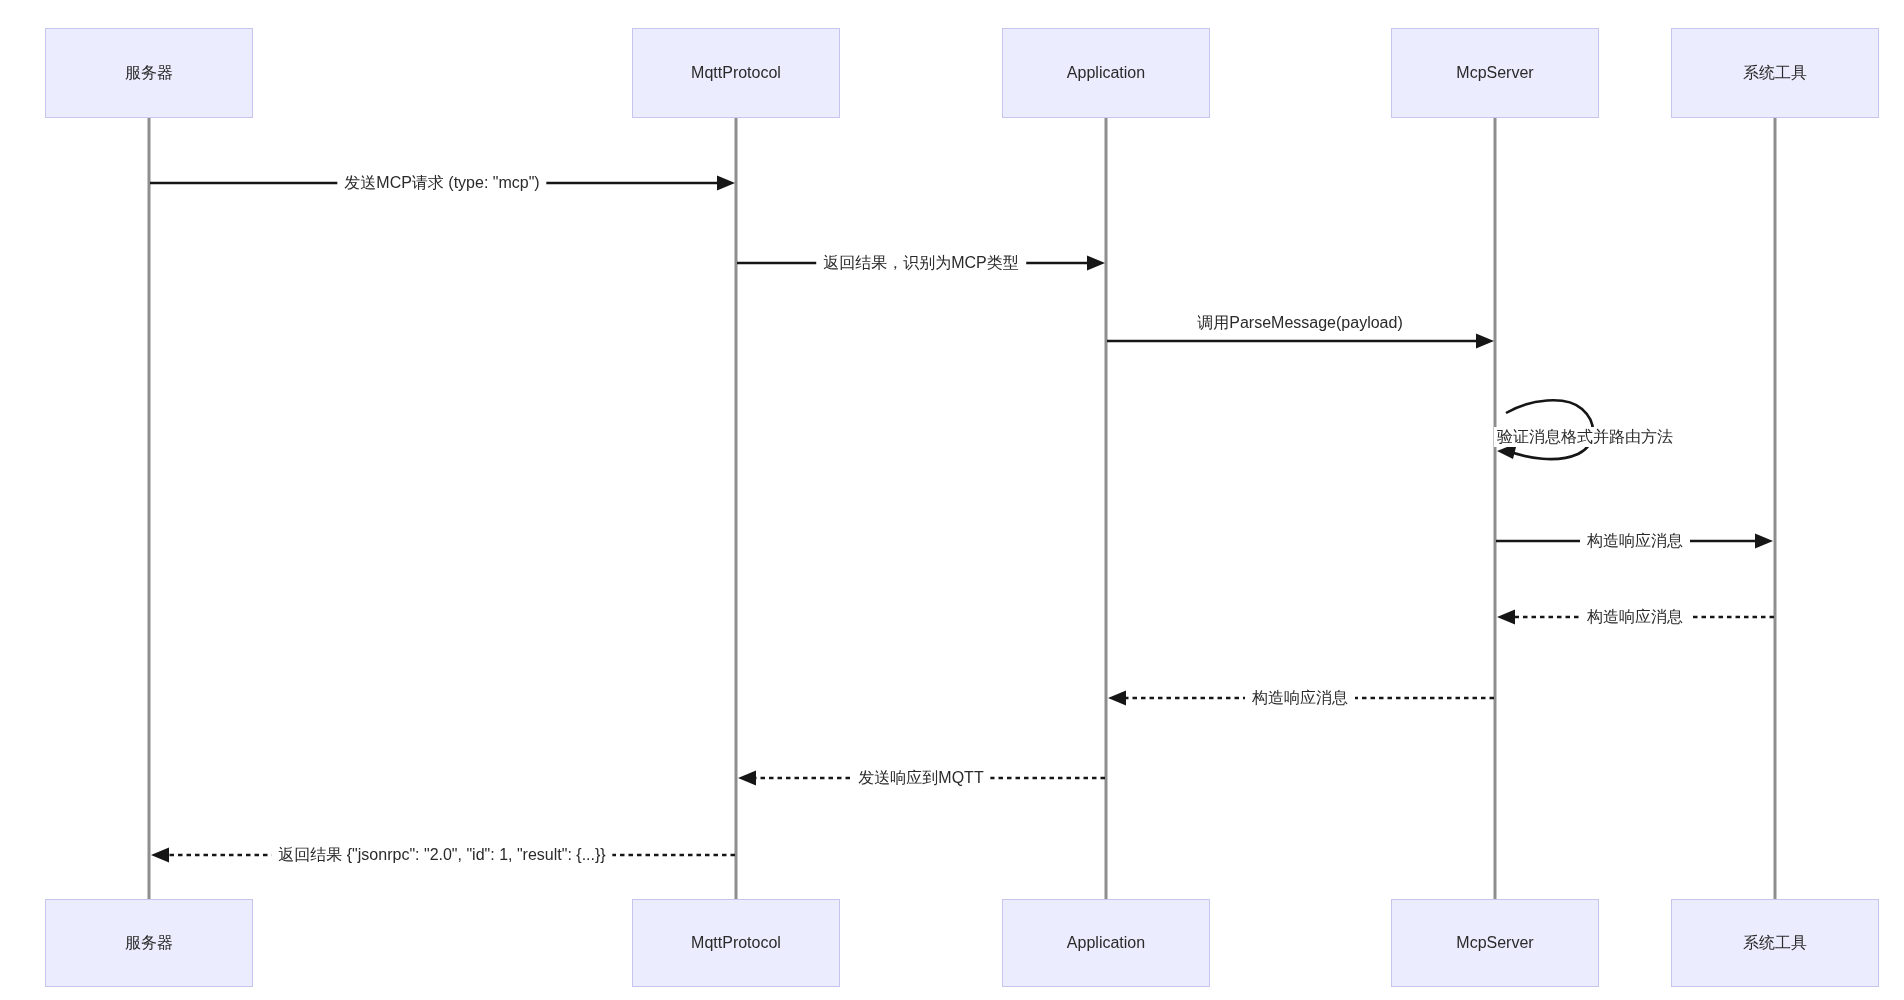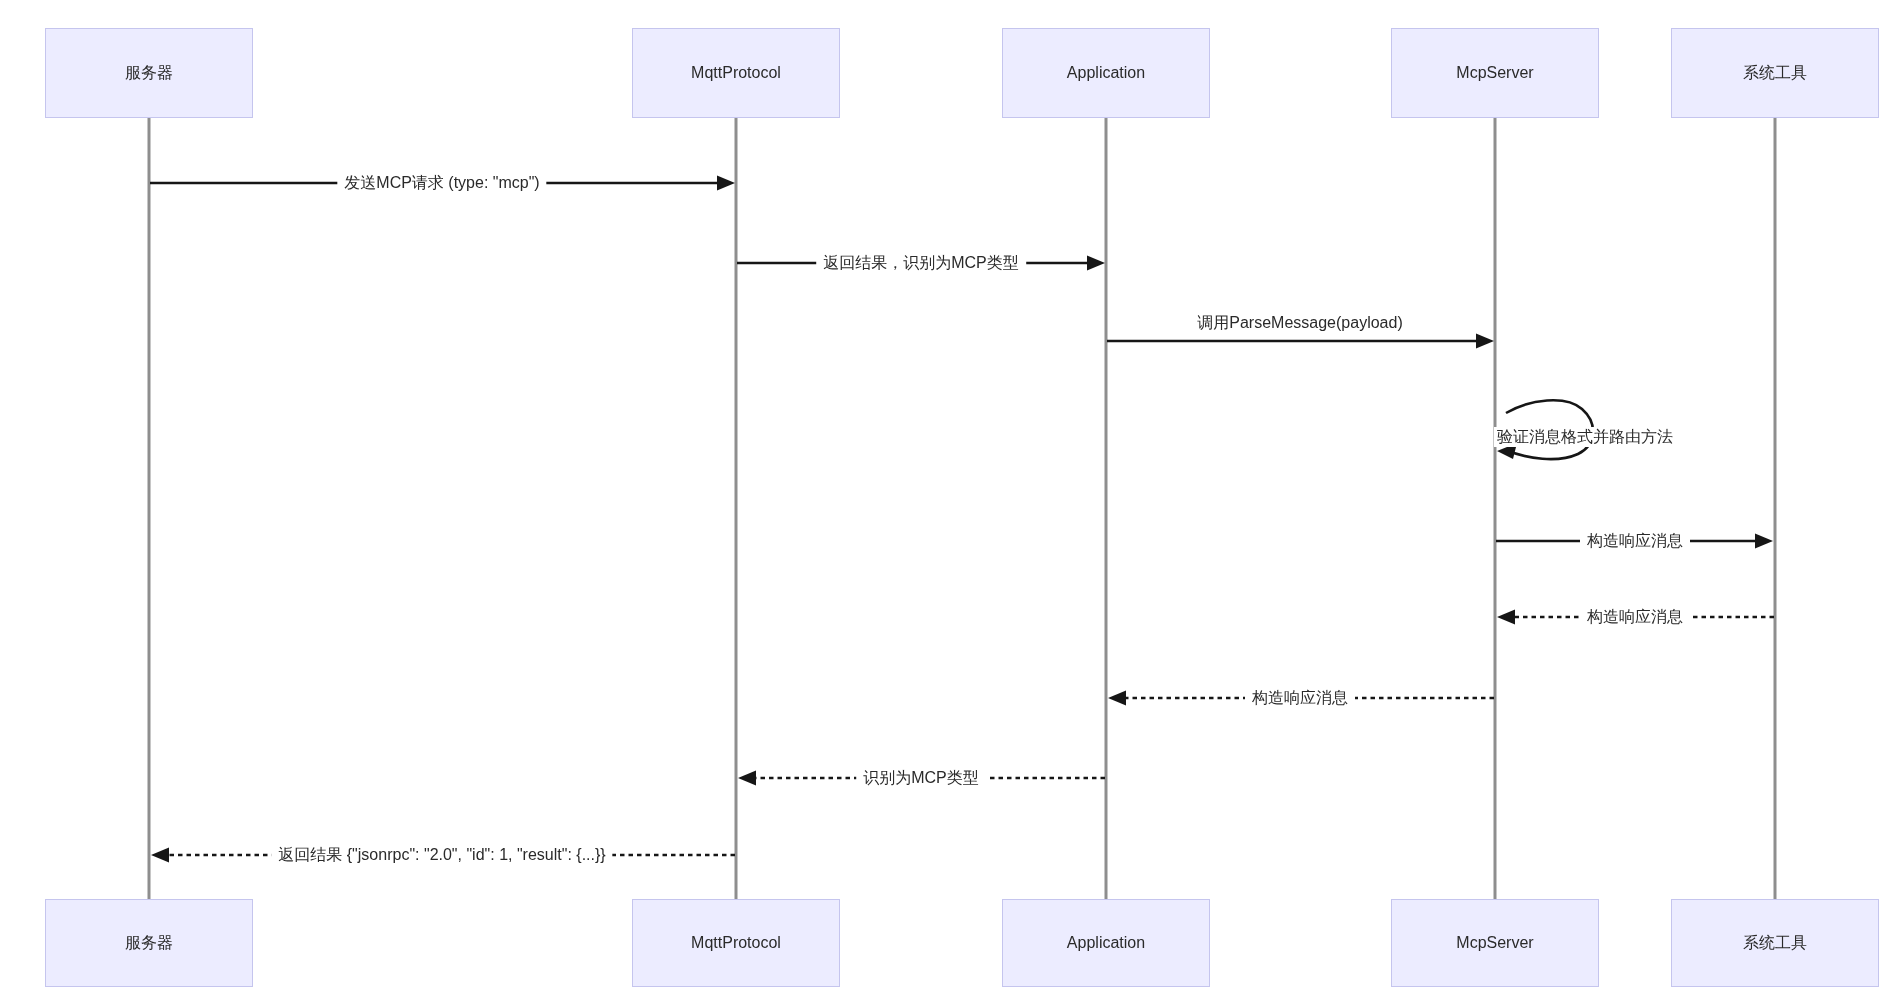--- a/index.html
+++ b/index.html
@@ -120,16 +120,16 @@
       <span>系统工具</span>
     </div>
 
   <div class="msg" style="left:442px;top:183px">发送MCP请求 (type: "mcp")</div>
   <div class="msg" style="left:921px;top:263px">返回结果，识别为MCP类型</div>
   <div class="msg" style="left:1300px;top:323px">调用ParseMessage(payload)</div>
   <div class="msg loop" style="left:1478px;top:437px">验证消息格式并路由方法</div>
   <div class="msg" style="left:1635px;top:541px">构造响应消息</div>
   <div class="msg" style="left:1635px;top:617px">构造响应消息</div>
   <div class="msg" style="left:1300px;top:698px">构造响应消息</div>
-  <div class="msg" style="left:921px;top:778px">识别为MCP类型</div>
+  <div class="msg" style="left:921px;top:778px">发送响应到MQTT</div>
   <div class="msg" style="left:442px;top:855px">返回结果 {"jsonrpc": "2.0", "id": 1, "result": {...}}</div>
 
 </div>
 
 </body></html>

